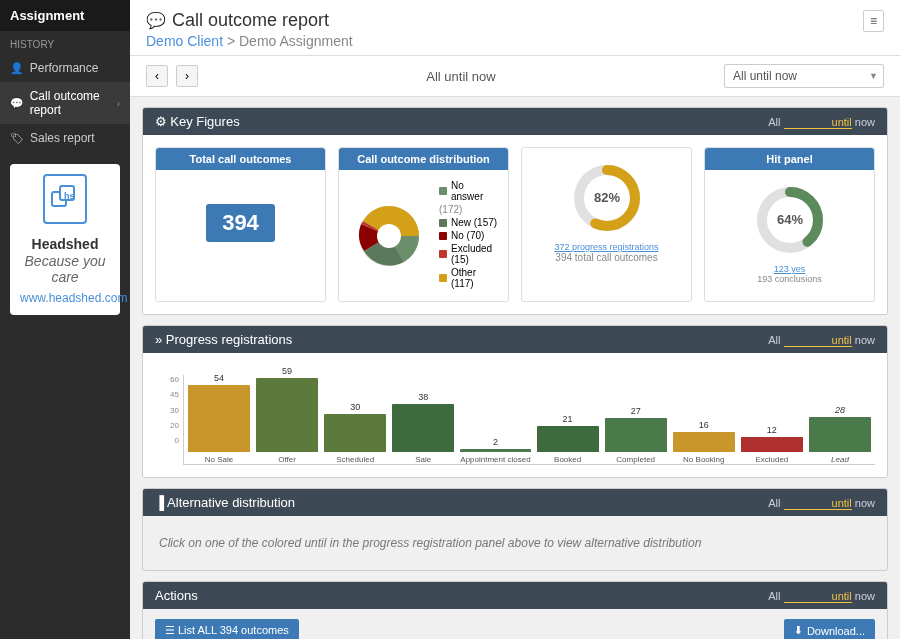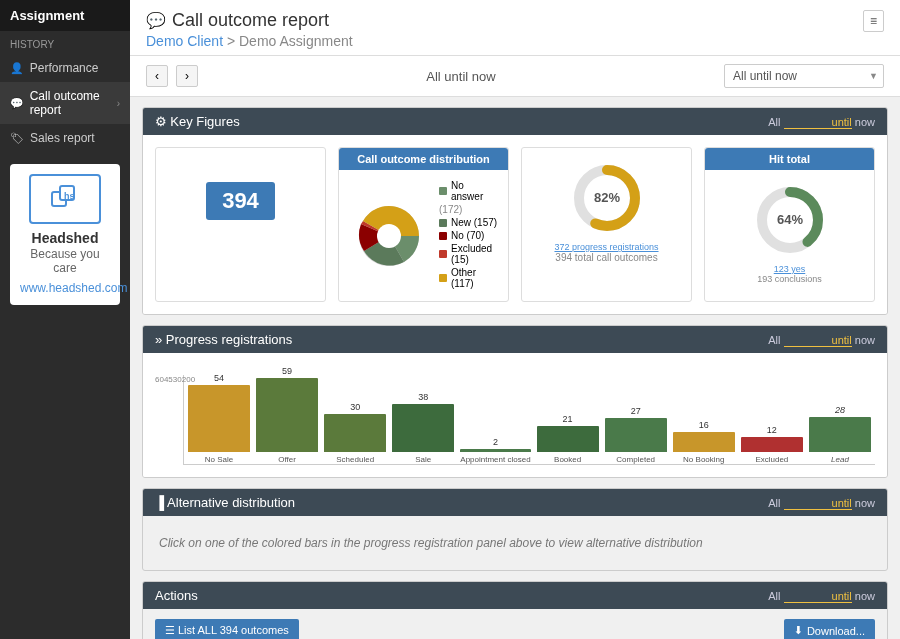--- a/index.html
+++ b/index.html
@@ -41,30 +41,30 @@
     .sidebar-item .arrow { margin-left: auto; color: #888; font-size: 10px; }
 
     .sidebar-logo {
       margin: 12px 10px;
       background: #fff;
       border-radius: 4px;
       padding: 10px;
       text-align: center;
     }
     .sidebar-logo .logo-box {
-      width: 72px; height: 50px;
+      width: 44px; height: 50px;
       border: 2px solid #4a90d9;
       border-radius: 4px;
       display: flex; align-items: center; justify-content: center;
-      margin: 0 auto 6px;
+      margin: 0 auto 12px;
       font-size: 22px;
       color: #4a90d9;
     }
     .sidebar-logo .tagline {
-      font-size: 12px; color: #666; margin-bottom: 6px;
+      font-size: 14px; color: #666; font-style: italic; margin-bottom: 6px;
     }
     .sidebar-logo a { color: #4a90d9; font-size: 12px; text-decoration: none; }
 
     
     #main {
       flex: 1;
       overflow-y: auto;
       background: #f0f0f0;
     }
 
@@ -310,20 +310,21 @@
 
   <div class="section">
     <div class="section-header">
       <span>⚙ Key Figures</span>
       <span class="period">All <span>until</span> now</span>
     </div>
     <div class="section-body">
       <div class="kf-grid">
 
         <div class="kf-card">
+          <div class="kf-card-title">Total call outcomes</div>
           <div style="padding:16px 0 8px;">
             <span class="kf-big-number">394</span>
           </div>
         </div>
 
         <div class="kf-card">
           <div class="kf-card-title">Call outcome distribution</div>
           <div class="pie-container">
             <svg class="pie-svg" width="80" height="80" viewBox="0 0 80 80">
 
@@ -371,21 +372,21 @@
               <circle cx="40" cy="40" r="28" fill="none" stroke="#e0e0e0" stroke-width="10"></circle>
               <circle cx="40" cy="40" r="28" fill="none" stroke="#d4a017" stroke-width="10" stroke-dasharray="144 176" stroke-dashoffset="44" stroke-linecap="round" transform="rotate(-90 40 40)"></circle>
               <text x="40" y="44" text-anchor="middle" font-size="13" font-weight="bold" fill="#555">82%</text>
             </svg>
             <div class="donut-sub">372 progress registrations</div>
             <div style="font-size:10px;color:#888;">394 total call outcomes</div>
           </div>
         </div>
 
         <div class="kf-card">
-          <div class="kf-card-title">Hit total</div>
+          <div class="kf-card-title">Hit panel</div>
           <div class="donut-container">
             <svg width="80" height="80" viewBox="0 0 80 80">
               <circle cx="40" cy="40" r="28" fill="none" stroke="#e0e0e0" stroke-width="10"></circle>
               <circle cx="40" cy="40" r="28" fill="none" stroke="#5b8a5b" stroke-width="10" stroke-dasharray="113 176" stroke-dashoffset="44" stroke-linecap="round" transform="rotate(-90 40 40)"></circle>
               <text x="40" y="44" text-anchor="middle" font-size="13" font-weight="bold" fill="#555">64%</text>
             </svg>
             <div class="donut-sub">123 yes</div>
             <div style="font-size:9px;color:#888;">193 conclusions</div>
           </div>
         </div>
@@ -394,21 +395,21 @@
     </div>
   </div>
 
   <div class="section">
     <div class="section-header">
       <span>» Progress registrations</span>
       <span class="period">All <span>until</span> now</span>
     </div>
     <div class="section-body">
       <div style="position:relative; padding-left:28px; padding-top:10px;">
-        <div style="position:absolute;left:0;top:10px;bottom:20px;display:flex;flex-direction:row;font-size:8px;color:#888;text-align:right;width:24px;">
+        <div style="position:absolute;left:0;top:10px;bottom:20px;display:flex;flex-direction:column;justify-content:space-between;font-size:8px;color:#888;text-align:right;width:24px;">
           <span>60</span>
           <span>45</span>
           <span>30</span>
           <span>20</span>
           <span>0</span>
         </div>
         <div style="display:flex;align-items:flex-end;gap:6px;height:90px;border-left:1px solid #ccc;border-bottom:1px solid #ccc;padding:0 4px;">
 
           <div class="bar-group" style="cursor:pointer;">
             <div class="bar-value">54</div>
@@ -464,21 +465,21 @@
       </div>
     </div>
   </div>
 
   <div class="section">
     <div class="section-header">
       <span>▐ Alternative distribution</span>
       <span class="period">All <span>until</span> now</span>
     </div>
     <div class="alt-dist-body">
-      <span>Click on one of the colored bars in the progress registration panel above to view alternative distribution</span>
+      <span>Click on one of the colored until in the progress registration panel above to view alternative distribution</span>
     </div>
   </div>
 
   <div class="section">
     <div class="section-header">
       <span>Actions</span>
       <span class="period">All <span>until</span> now</span>
     </div>
     <div class="actions-body">
       <button class="btn-list">

